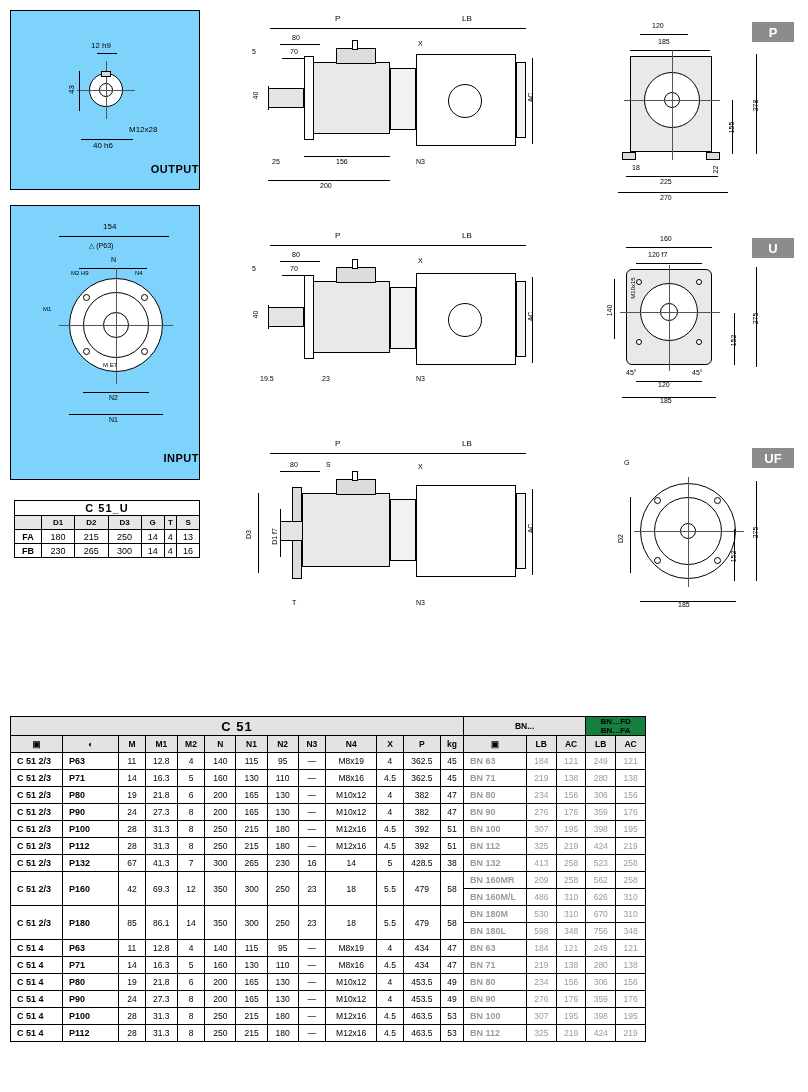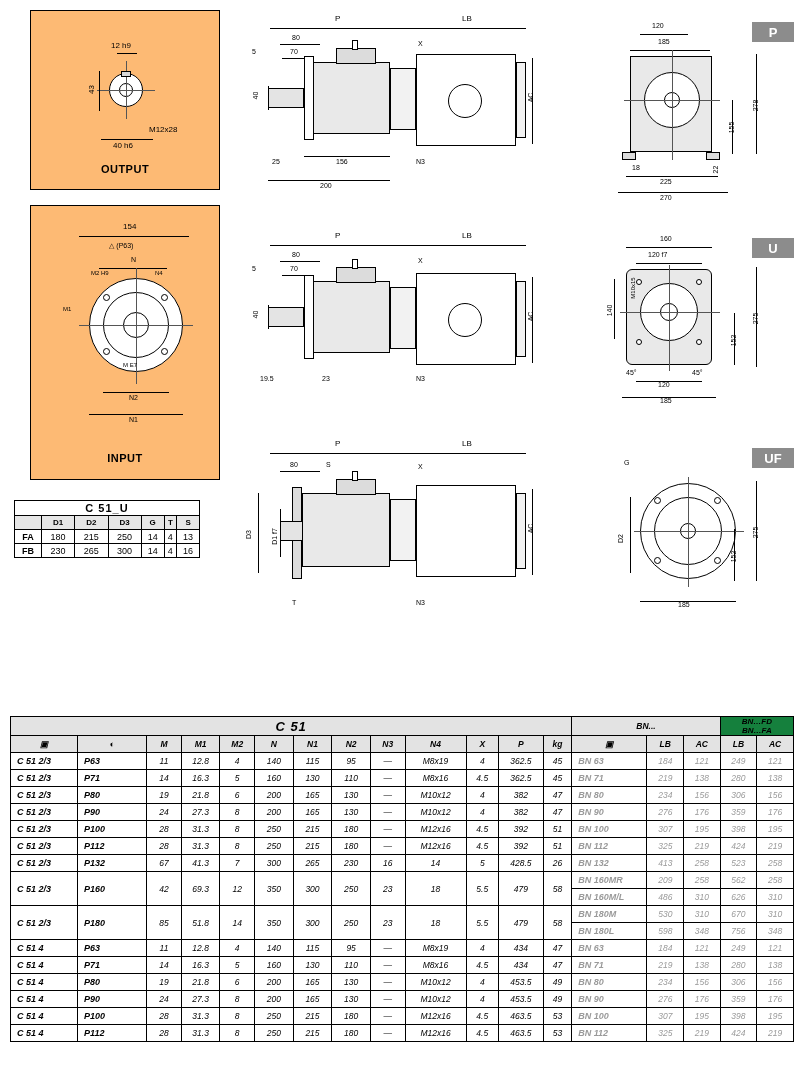--- a/index.html
+++ b/index.html
@@ -20,43 +20,43 @@
   .dim-h { position: absolute; border-top: 1px solid #000; height: 0; }
   .dim-v { position: absolute; border-left: 1px solid #000; width: 0; }
   .gray { background: #e9e9e9; }
   .gray2 { background: #dcdcdc; }
   .gray3 { background: #f2f2f2; }
   .circle { position: absolute; border: 1px solid #000; border-radius: 50%; background: #fff; }
   .cl { position: absolute; border-top: 1px solid #555; height: 0; }
   .cl-v { position: absolute; border-left: 1px solid #555; width: 0; }
 
   
-  .panel { position: absolute; border: 1px solid #000; background: #fdba74; margin-left: 20px; }
+  .panel { position: absolute; border: 1px solid #000; background: #7dd3fc; }
 
   .panel-title {
-    position: absolute; width: 100%; text-align: center;
+    position: absolute; width: 100%; text-align: right;
     font-size: 11px; font-weight: bold; letter-spacing: .5px;
   }
 
   
   .tag {
     position: absolute; width: 42px; height: 20px; background: #8c8c8c;
     color: #fff; font-weight: bold; font-size: 13px;
     display: flex; align-items: center; justify-content: center;
   }
 
   
   .c51u { position: absolute; left: 14px; top: 500px; width: 186px; border-collapse: collapse; }
   .c51u td, .c51u th { border: 1px solid #000; font-size: 9px; text-align: center; padding: 1px 0; height: 14px; }
   .c51u .hdr { font-weight: bold; font-size: 11px; letter-spacing: 1px; }
   .c51u .sub { background: #e6e6e6; font-weight: bold; font-size: 8px; }
   .c51u .rl { font-weight: bold; font-size: 9px; background: #fff; }
 
   
-  .maintable { position: absolute; left: 10px; top: 716px; width: 784px; border-collapse: collapse; font-style: italic; }
+  .maintable { position: absolute; left: 10px; top: 716px; width: 636px; border-collapse: collapse; }
   .maintable td, .maintable th {
     border: 1px solid #000; font-size: 8.5px; text-align: center;
     padding: 0; height: 17px; background: #fff;
   }
   .maintable .big { font-size: 13px; font-weight: bold; background: #e3e3e3; letter-spacing: 1px; }
   .maintable .hdrgray { background: #e3e3e3; font-weight: bold; }
   .maintable .hdrgray2 { background: #15803d; font-weight: bold; font-size: 8px; }
   .maintable .rowlabel { font-weight: bold; text-align: left; padding-left: 6px; font-size: 9px; border-radius: 8px; }
   .maintable .bnlabel { color: #9a9a9a; font-weight: bold; text-align: left; padding-left: 6px; font-size: 9px; }
   .maintable .bnval { color: #9a9a9a; }
@@ -528,21 +528,21 @@
       <td>67</td>
       <td>41.3</td>
       <td>7</td>
       <td>300</td>
       <td>265</td>
       <td>230</td>
       <td>16</td>
       <td>14</td>
       <td>5</td>
       <td>428.5</td>
-      <td>26</td>
+      <td>38</td>
       <td class="bnlabel">BN 132</td>
       <td class="bnval">413</td>
       <td class="bnval">258</td>
       <td class="bnval">523</td>
       <td class="bnval">258</td>
     </tr>
 
     <tr>
       <td class="rowlabel" rowspan="2">C 51 2/3</td>
       <td class="rowlabel" rowspan="2">P160</td>
@@ -568,21 +568,21 @@
       <td class="bnval">486</td>
       <td class="bnval">310</td>
       <td class="bnval">626</td>
       <td class="bnval">310</td>
     </tr>
 
     <tr>
       <td class="rowlabel" rowspan="2">C 51 2/3</td>
       <td class="rowlabel" rowspan="2">P180</td>
       <td rowspan="2">85</td>
-      <td rowspan="2">51.8</td>
+      <td rowspan="2">86.1</td>
       <td rowspan="2">14</td>
       <td rowspan="2">350</td>
       <td rowspan="2">300</td>
       <td rowspan="2">250</td>
       <td rowspan="2">23</td>
       <td rowspan="2">18</td>
       <td rowspan="2">5.5</td>
       <td rowspan="2">479</td>
       <td rowspan="2">58</td>
       <td class="bnlabel">BN 180M</td>

